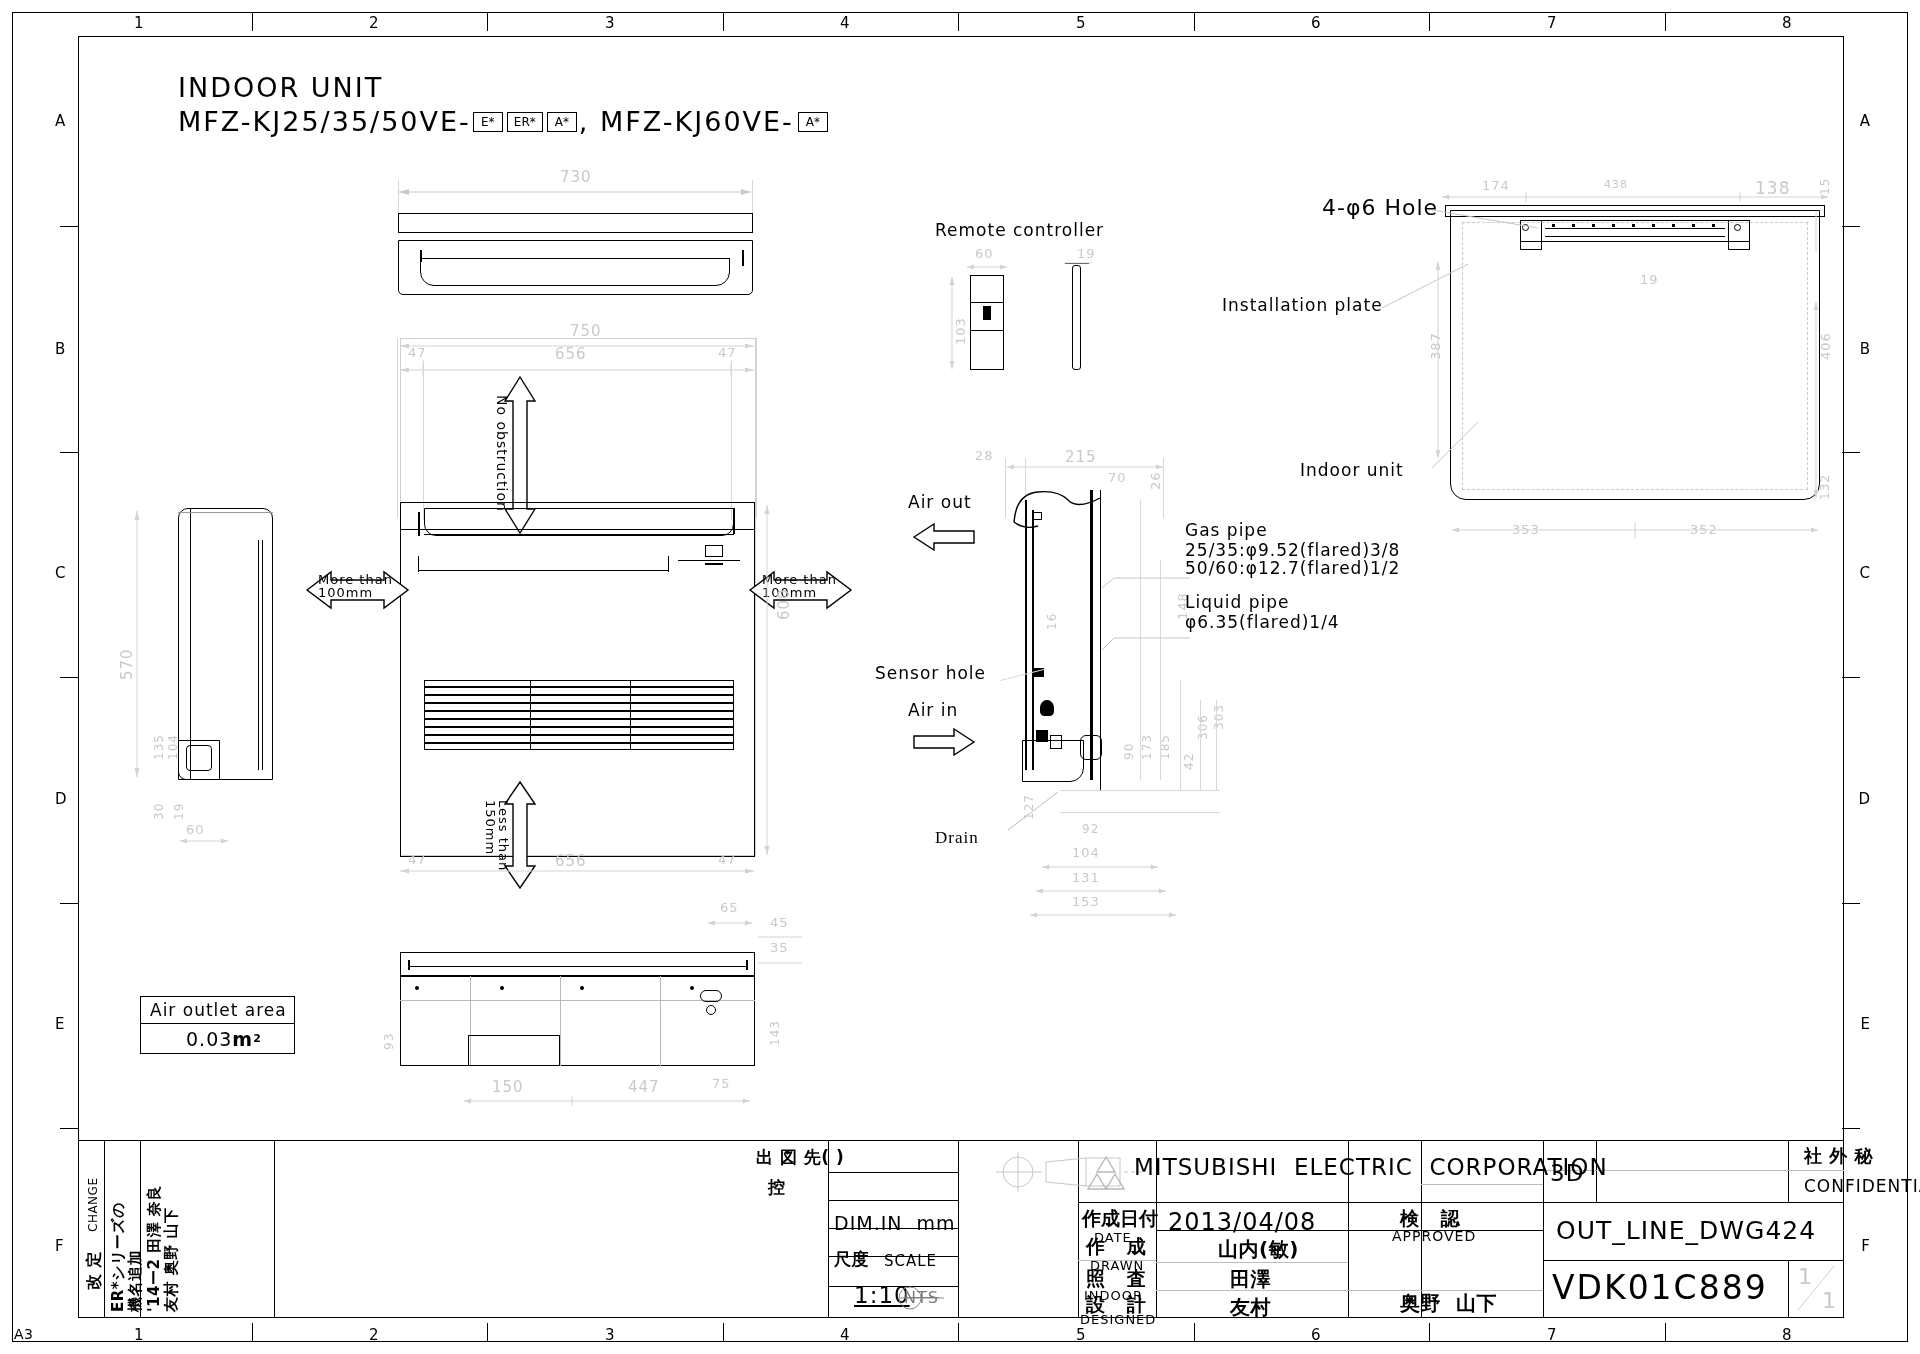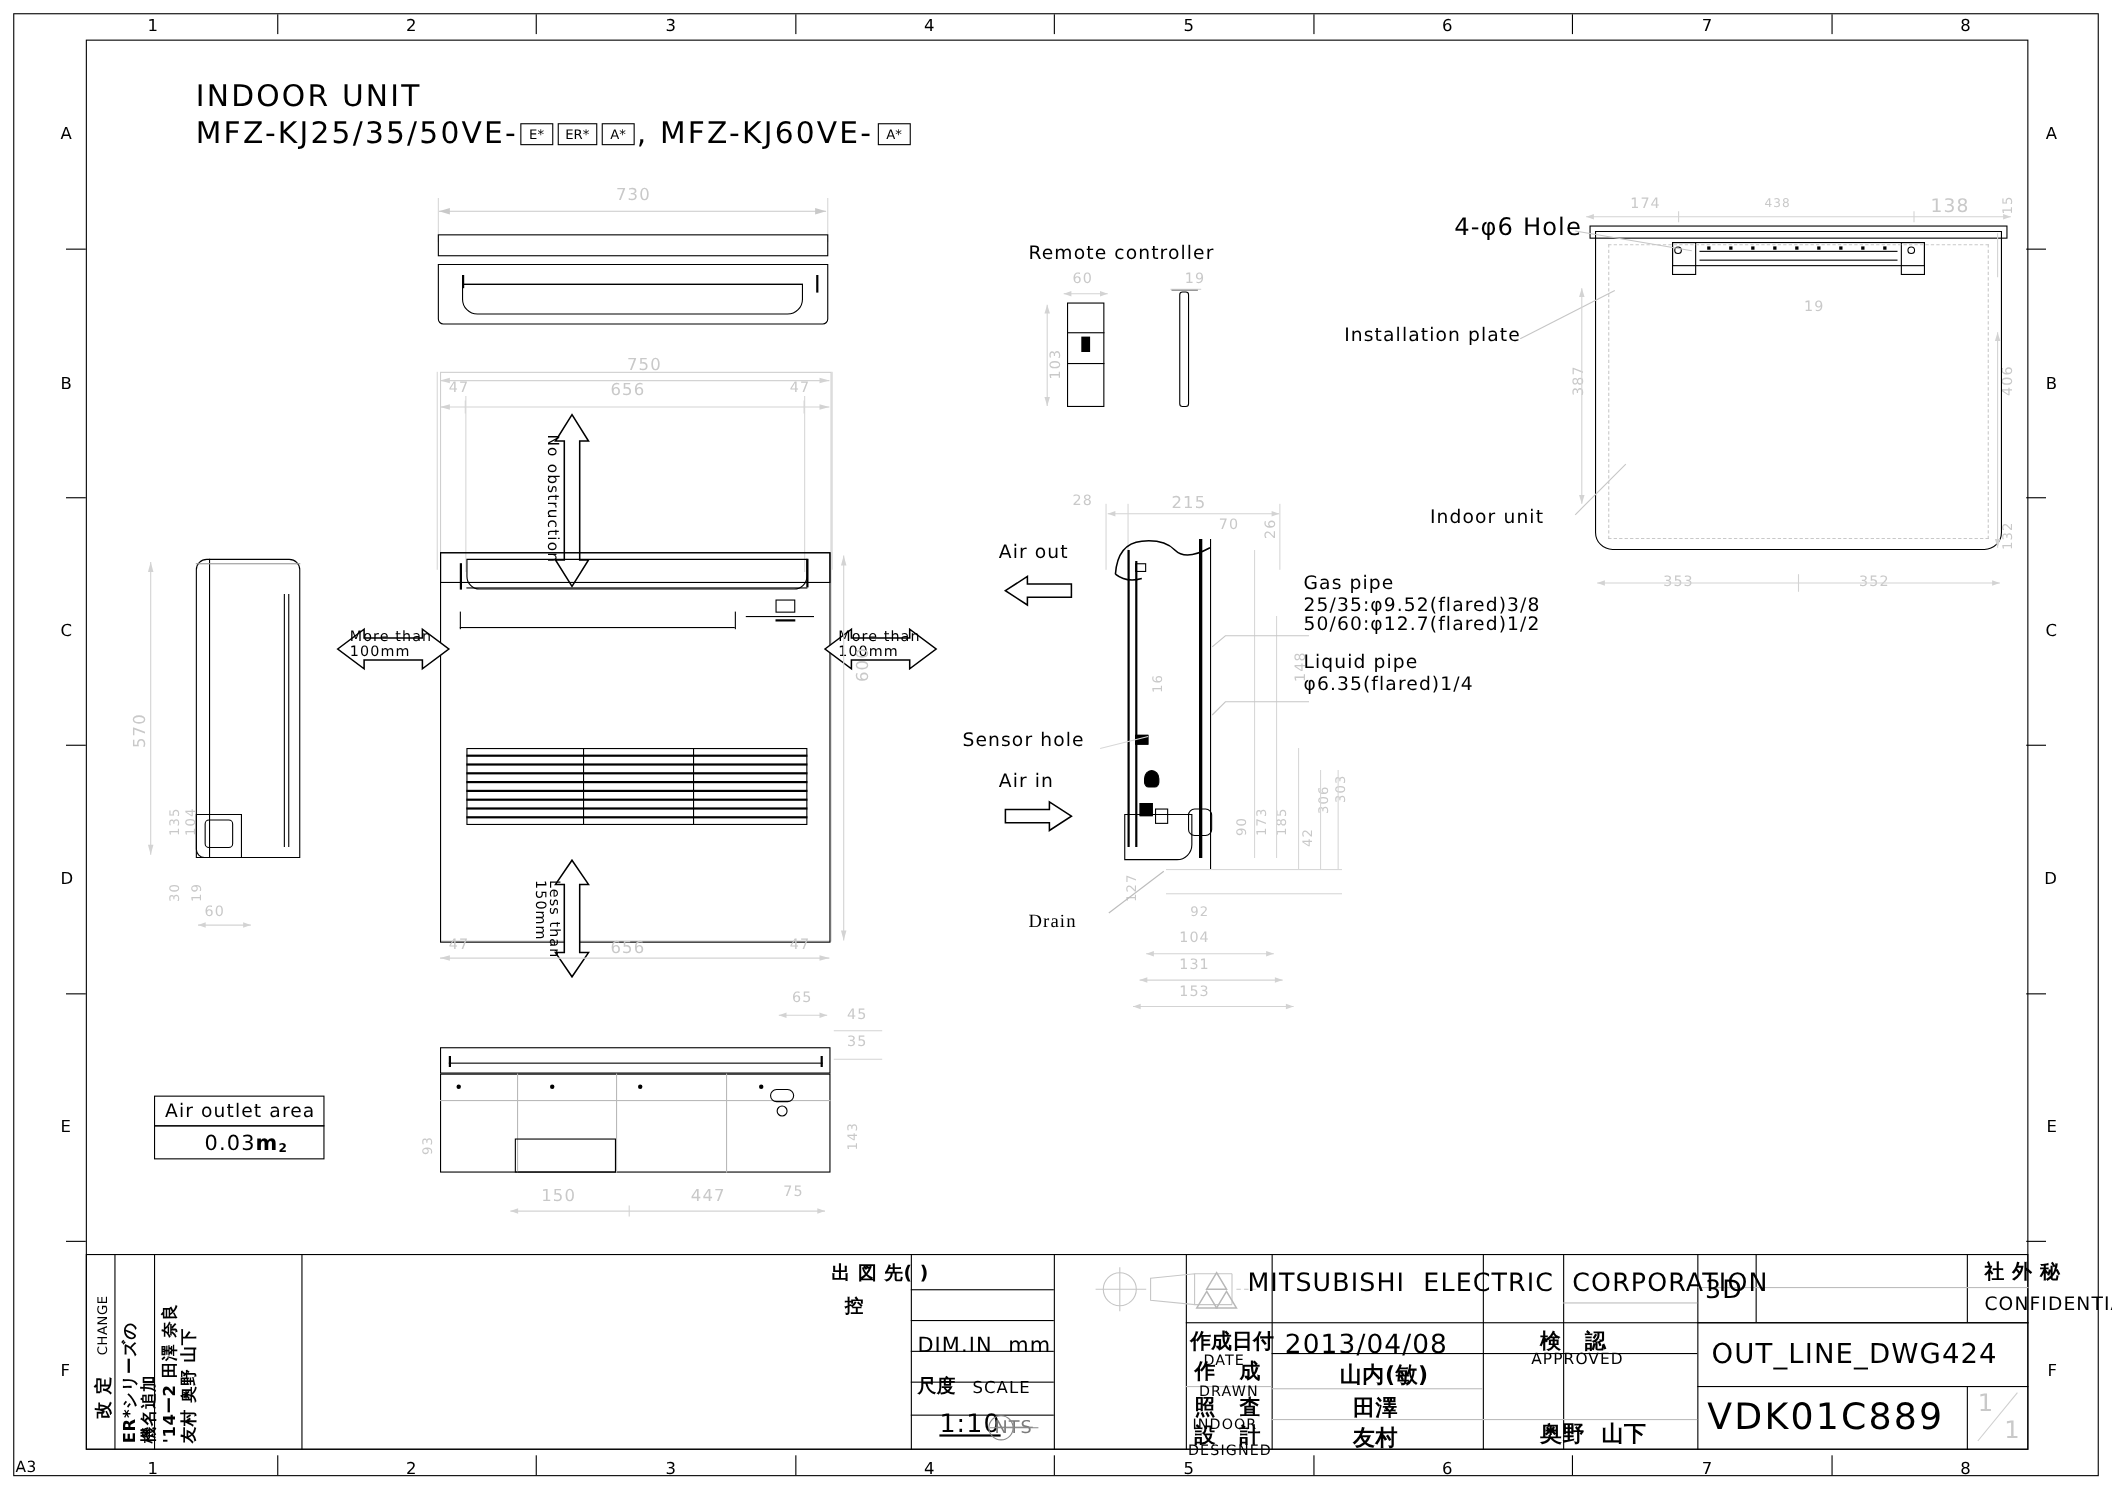--- a/index.html
+++ b/index.html
@@ -467,21 +467,21 @@
       <line x1="6" y1="2" x2="6" y2="198" stroke="#d3d3d3"></line>
       <polygon points="6,2 3.5,10 8.5,10" fill="#d3d3d3"></polygon>
       <polygon points="6,198 3.5,190 8.5,190" fill="#d3d3d3"></polygon>
     </svg>
   </div>
 
   <div class="abs" style="left:140px;top:996px;width:155px;height:58px;">
     <div class="box" style="left:0;top:0;width:155px;height:28px;"></div>
     <div class="box" style="left:0;top:27px;width:155px;height:31px;"></div>
     <div class="txt cadtxt" style="left:10px;top:4px;font-size:17px;">Air outlet area</div>
-    <div class="abs" style="left:46px;top:32px;display:flex;align-items:flex-end;">
+    <div class="abs" style="left:46px;top:32px;display:flex;align-items:center;">
       <span class="cadtxt" style="font-size:19px;">0.03</span>
       <span class="cadtxt" style="font-size:19px;font-weight:bold;">m</span>
       <span class="cadtxt" style="font-size:11px;font-weight:bold;margin-top:-2px;">2</span>
     </div>
   </div>
 
   <div>
     <div class="dim" style="left:720px;top:900px;font-size:13px;">65</div>
     <div class="dim" style="left:770px;top:915px;font-size:13px;">45</div>
     <div class="dim" style="left:770px;top:940px;font-size:13px;">35</div>

